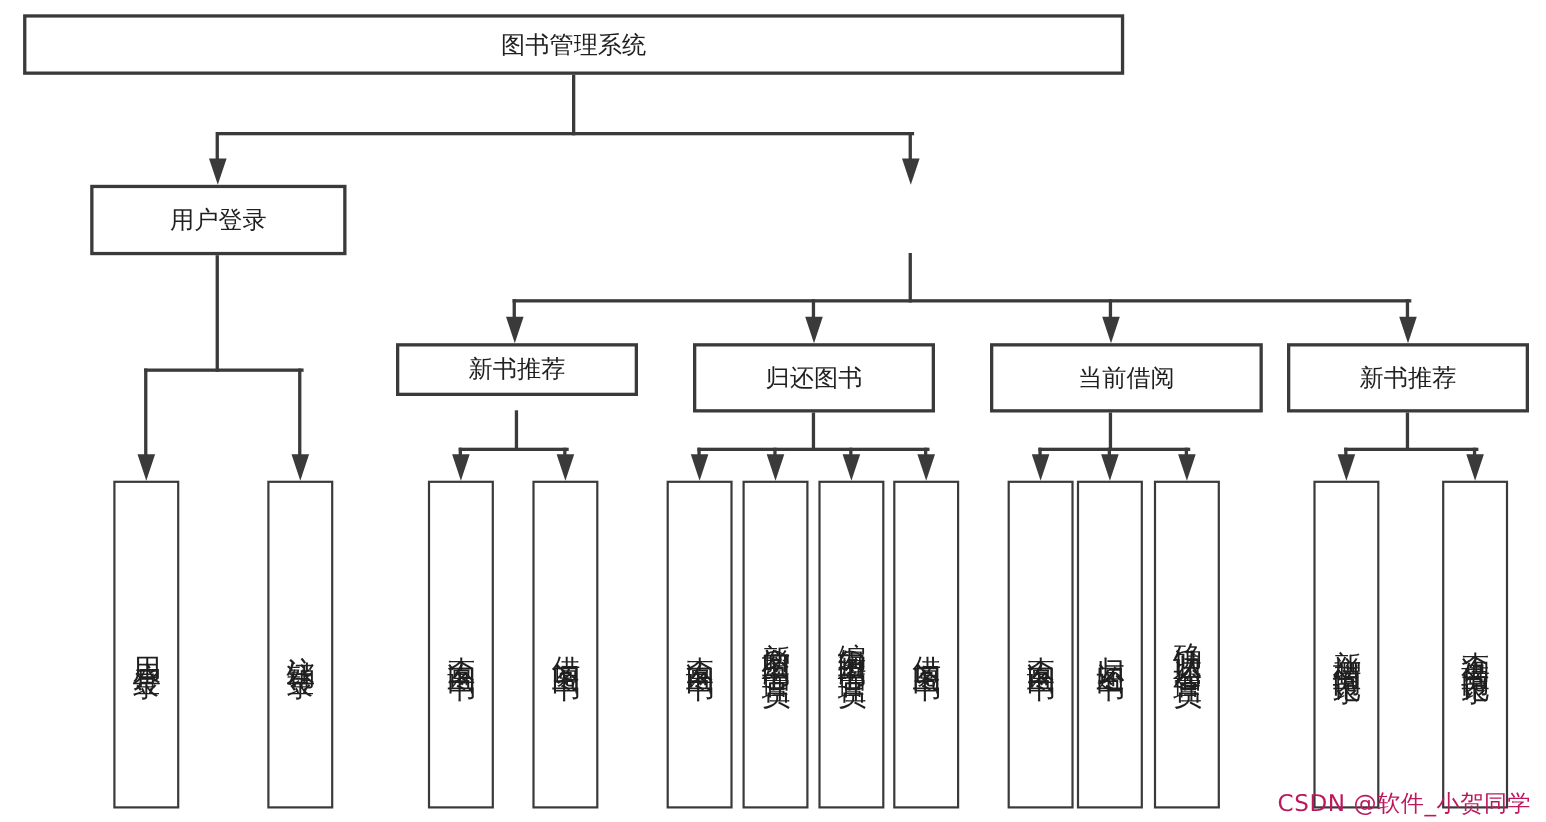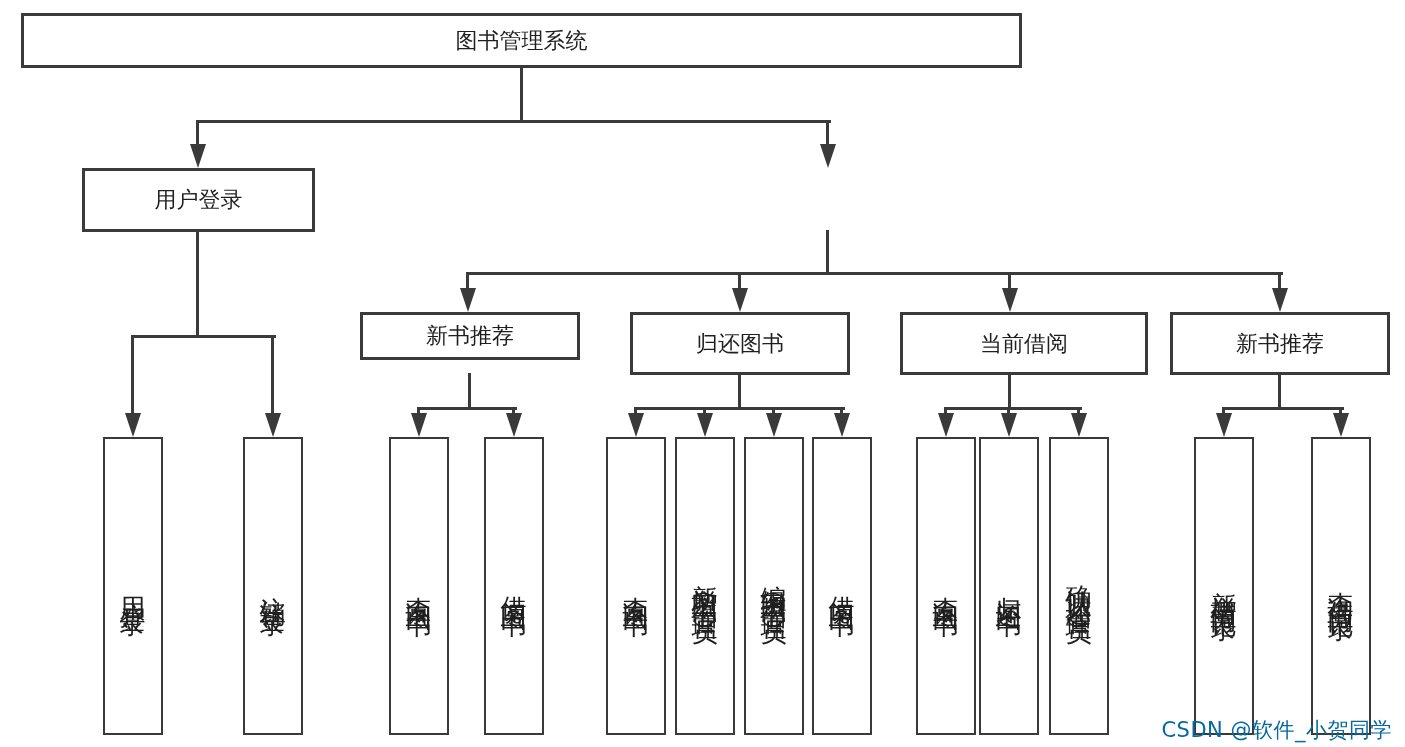--- a/index.html
+++ b/index.html
@@ -22,21 +22,21 @@
     color:#1f1f1f;white-space:nowrap;
   }
   .vline{position:absolute;width:3px;background:#3a3a3a;z-index:1;}
   .hline{position:absolute;height:3px;background:#3a3a3a;z-index:1;}
   .ahead{
     position:absolute;width:0;height:0;z-index:3;
     border-left:8px solid transparent;border-right:8px solid transparent;
     border-top:24px solid #3a3a3a;
   }
   .watermark{
-    position:absolute;right:13px;top:716px;font-size:21px;color:#0369a1;
+    position:absolute;right:13px;top:716px;font-size:21px;color:#be185d;
     z-index:4;letter-spacing:.5px;
   }
 </style>
 </head>
 <body>
 
 <div id="canvas">
 
   <div class="node" style="left:21px;top:13px;width:1001px;height:55px">
     <span>图书管理系统</span>

